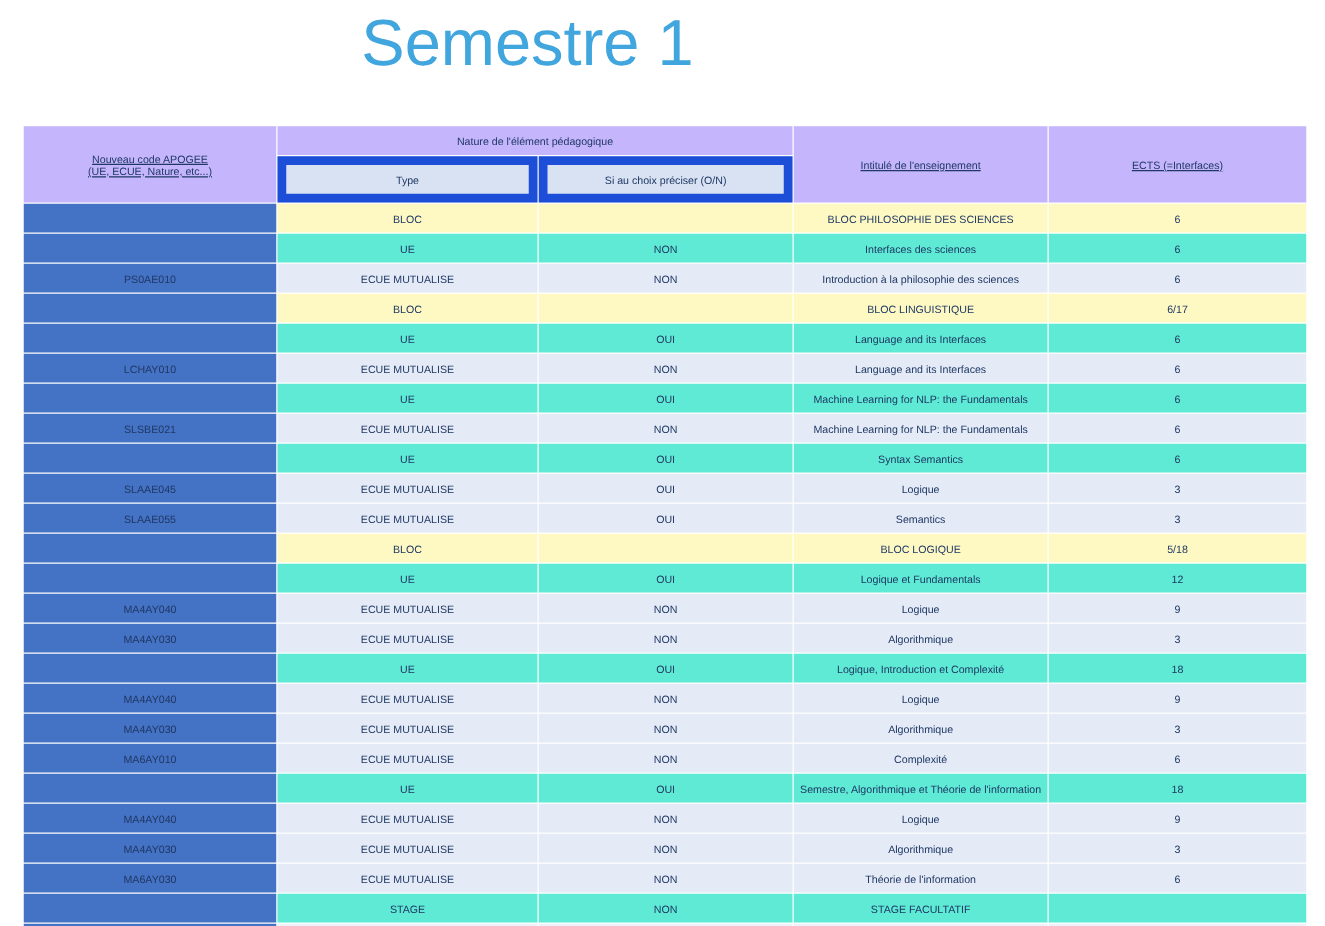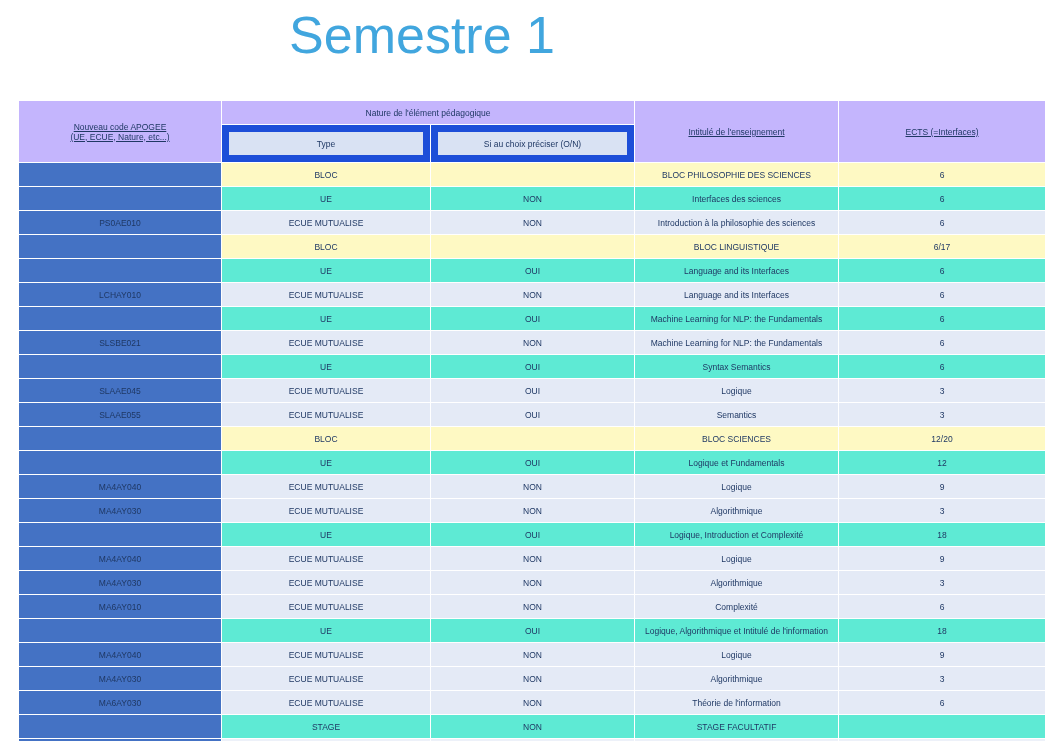--- a/index.html
+++ b/index.html
@@ -209,22 +209,22 @@
             <td class="f-code">SLAAE055</td>
             <td class="f-lt2">ECUE MUTUALISE</td>
             <td class="f-lt2">OUI</td>
             <td class="f-lt2">Semantics</td>
             <td class="f-lt2">3</td>
           </tr>
           <tr>
             <td class="f-empty-dark"></td>
             <td class="f-md">BLOC</td>
             <td class="f-md"></td>
-            <td class="f-md">BLOC SCIENCES</td>
-            <td class="f-md">12/20</td>
+            <td class="f-md">BLOC LOGIQUE</td>
+            <td class="f-md">5/18</td>
           </tr>
           <tr>
             <td class="f-empty-dark"></td>
             <td class="f-lt">UE</td>
             <td class="f-lt">OUI</td>
             <td class="f-lt">Logique et Fundamentals</td>
             <td class="f-lt">12</td>
           </tr>
           <tr>
             <td class="f-code">MA4AY040</td>
@@ -265,21 +265,21 @@
             <td class="f-code">MA6AY010</td>
             <td class="f-lt2">ECUE MUTUALISE</td>
             <td class="f-lt2">NON</td>
             <td class="f-lt2">Complexité</td>
             <td class="f-lt2">6</td>
           </tr>
           <tr>
             <td class="f-empty-dark"></td>
             <td class="f-lt">UE</td>
             <td class="f-lt">OUI</td>
-            <td class="f-lt">Logique, Algorithmique et Intitulé de l'information</td>
+            <td class="f-lt">Semestre, Algorithmique et Théorie de l'information</td>
             <td class="f-lt">18</td>
           </tr>
           <tr>
             <td class="f-code">MA4AY040</td>
             <td class="f-lt2">ECUE MUTUALISE</td>
             <td class="f-lt2">NON</td>
             <td class="f-lt2">Logique</td>
             <td class="f-lt2">9</td>
           </tr>
           <tr>

